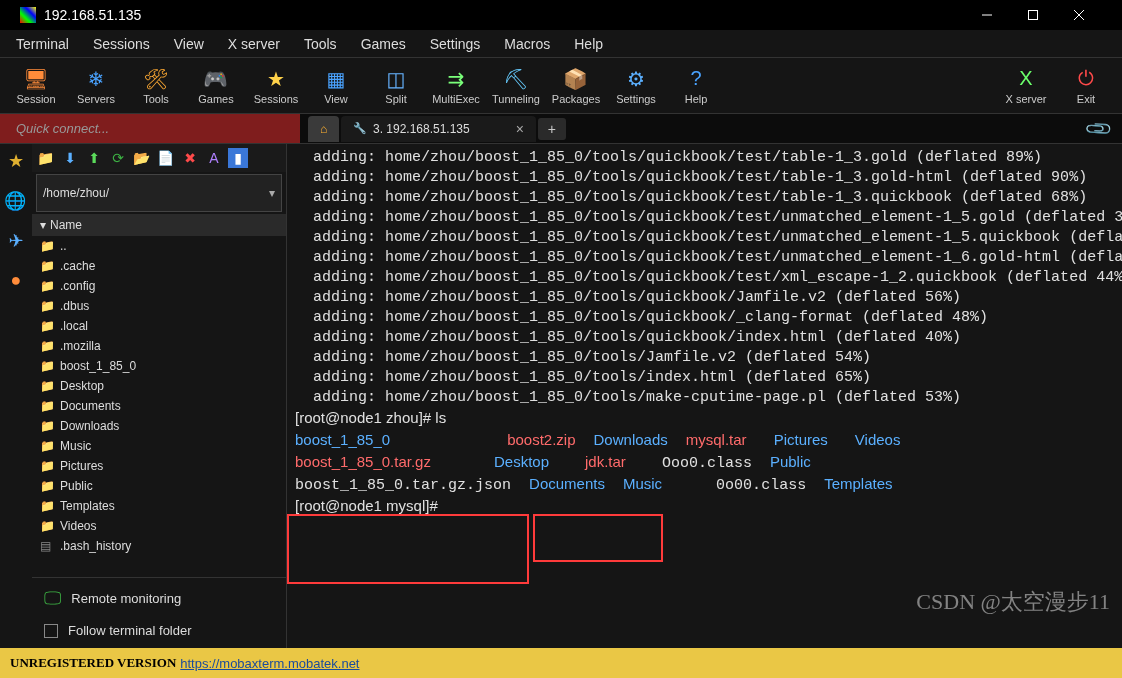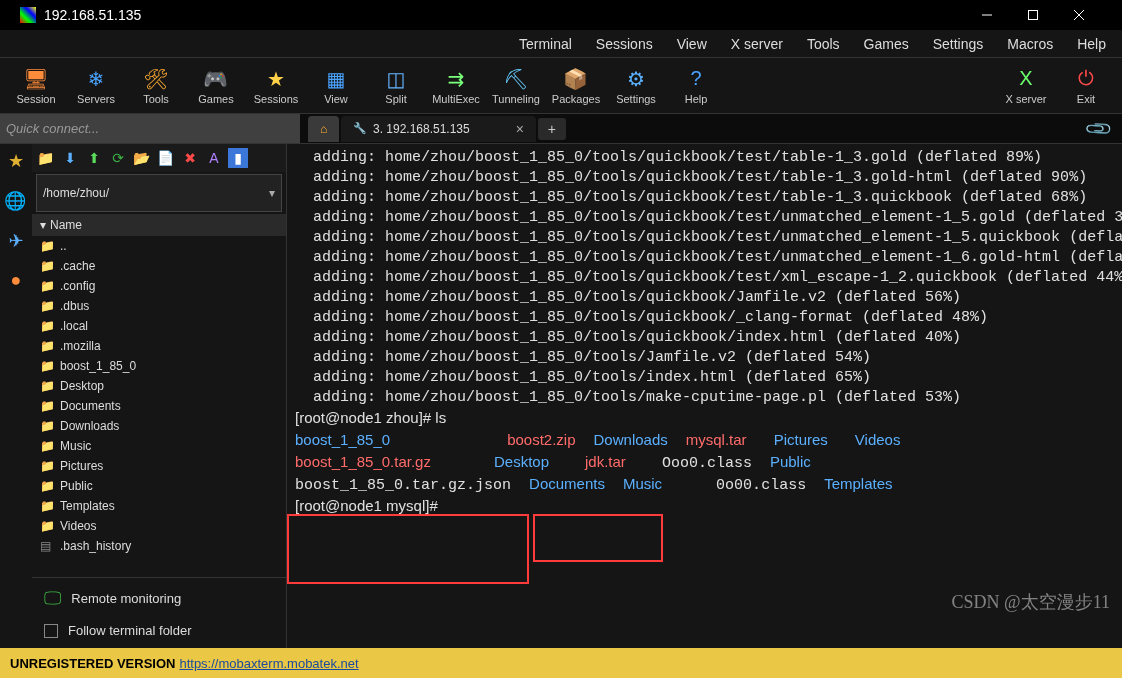--- a/index.html
+++ b/index.html
@@ -7,32 +7,32 @@
 
 
 .title-bar { height: 30px; background: #000; display: flex; align-items: center; padding: 0 20px; }
 .title-bar .logo { width: 16px; height: 16px; background: linear-gradient(45deg,#f00,#0f0,#00f,#ff0); margin-right: 8px; }
 .title-bar .title { flex: 1; color: #fff; font-size: 14px; }
 .title-bar .win-controls { display: flex; gap: 0; }
 .title-bar .win-btn { width: 46px; height: 30px; display: flex; align-items: center; justify-content: center; color: #fff; }
 .title-bar .win-btn svg { width: 10px; height: 10px; }
 
 
-.menu-bar { height: 28px; background: #151515; display: flex; align-items: center; padding: 0 4px; border-bottom: 1px solid #333; justify-content: flex-end; }
+.menu-bar { height: 28px; background: #151515; display: flex; align-items: center; padding: 0 4px; border-bottom: 1px solid #333; }
 .menu-bar .menu-item { padding: 4px 12px; color: #ddd; font-size: 14px; }
 
 
 .toolbar { height: 56px; background: #151515; display: flex; align-items: center; padding: 0 6px; border-bottom: 1px solid #333; }
 .toolbar .tool-btn { width: 60px; display: flex; flex-direction: column; align-items: center; gap: 2px; color: #ccc; font-size: 11px; }
 .toolbar .tool-btn .ico { width: 24px; height: 24px; display: flex; align-items: center; justify-content: center; font-size: 20px; }
 .toolbar .spacer { flex: 1; }
 
 
 .quick-row { height: 30px; background: #151515; display: flex; align-items: stretch; border-bottom: 1px solid #333; }
-.quick-connect { width: 300px; padding: 0 6px; display: flex; align-items: center; color: #999; background: #404040; font-style: italic; }
+.quick-connect { width: 300px; padding: 0 16px; display: flex; align-items: center; color: #999; background: #7f1d1d; font-style: italic; }
 .tab-strip { flex: 1; display: flex; align-items: center; background: #0c0c0c; padding-left: 8px; gap: 2px; position: relative; }
 .tab { height: 26px; padding: 0 12px; display: flex; align-items: center; gap: 6px; background: #2a2a2a; border-radius: 4px 4px 0 0; color: #ddd; font-size: 12px; }
 .tab.home { background: #3a3a3a; }
 .tab.active { background: #1a1a1a; }
 .tab .home-ico { color: #ffb030; }
 .tab .key-ico { color: #f0c040; font-size: 11px; }
 .tab .close { margin-left: 40px; color: #aaa; font-size: 14px; }
 .tab-add { width: 28px; height: 22px; background: #2a2a2a; border-radius: 3px; display: flex; align-items: center; justify-content: center; color: #ccc; font-size: 14px; }
 .attach-ico { position: absolute; right: 12px; color: #8a8aff; font-size: 18px; transform: rotate(-45deg); }
 
@@ -62,25 +62,25 @@
 .rm-row { display: flex; align-items: center; gap: 10px; color: #ddd; font-size: 13px; }
 .rm-ico { color: #3cb043; font-size: 18px; }
 .chk { width: 14px; height: 14px; border: 1px solid #888; display: inline-block; }
 
 
 .terminal { flex: 1; background: #151515; padding: 4px 8px; font-family: "Consolas", "Courier New", monospace; font-size: 15px; line-height: 20px; color: #e0e0e0; white-space: pre; overflow: hidden; position: relative; }
 .terminal .dir { color: #5bb0ff; }
 .terminal .arc { color: #ff6b6b; }
 .terminal .prompt { color: #e0e0e0; }
 .red-box { position: absolute; border: 2px solid #ff3b3b; pointer-events: none; }
-.watermark { position: absolute; right: 12px; bottom: 36px; color: rgba(220,220,220,0.55); font-size: 18px; font-family: "Segoe UI"; }
+.watermark { position: absolute; right: 12px; bottom: 36px; color: rgba(220,220,220,0.55); font-size: 22px; font-family: "Segoe UI"; }
 
 
 .status-bar { position: absolute; bottom: 0; left: 0; right: 0; height: 30px; background: #eac745; color: #000; display: flex; align-items: center; padding: 0 10px; font-size: 13px; }
-.status-bar .strong { font-weight: bold; }
+.status-bar .strong { font-weight: bold; font-family: Liberation Serif, serif; }
 .status-bar a { color: #1a4b9c; margin-left: 4px; text-decoration: underline; }
 </style>
 </head>
 <body>
 
 <div class="title-bar">
   <div class="logo"></div>
   <div class="title">192.168.51.135</div>
   <div class="win-controls">
     <div class="win-btn">

